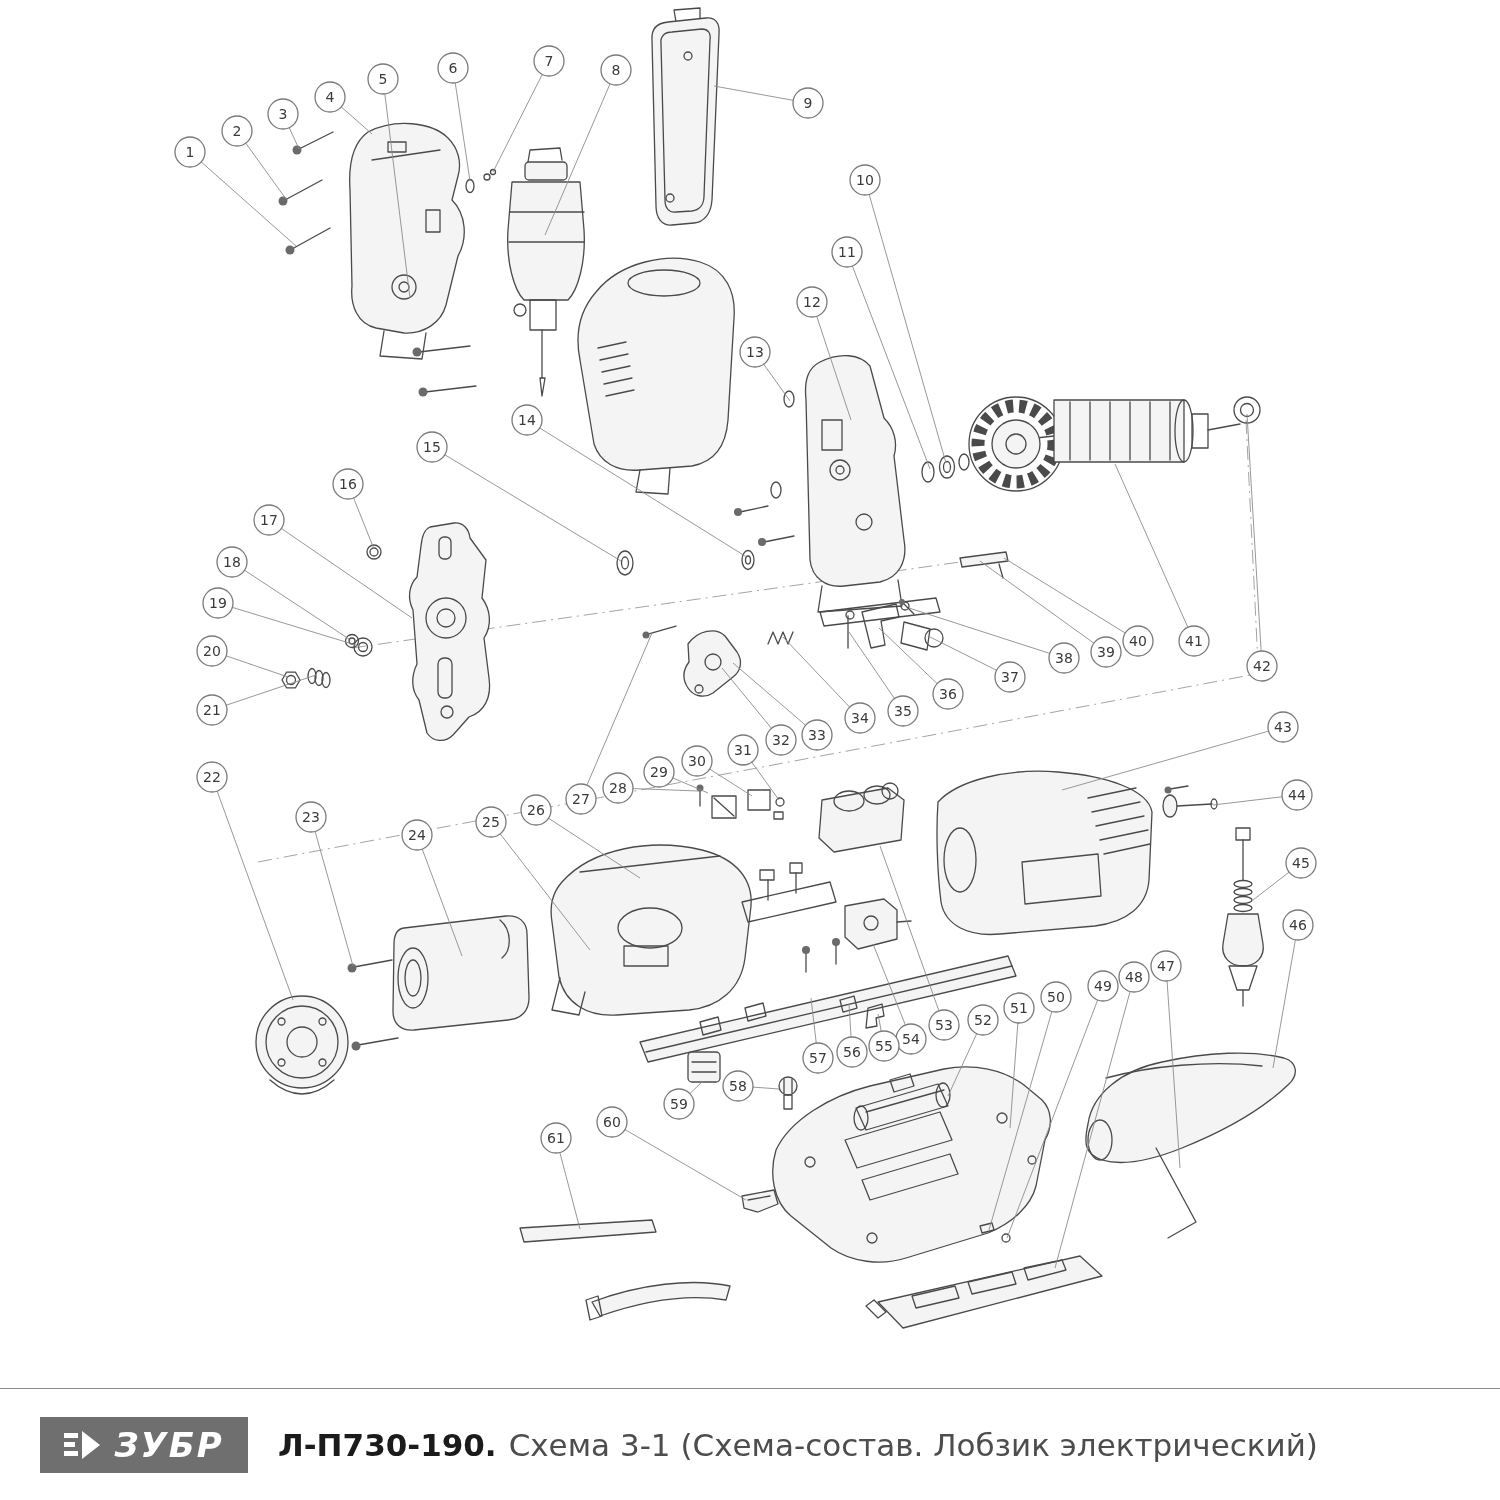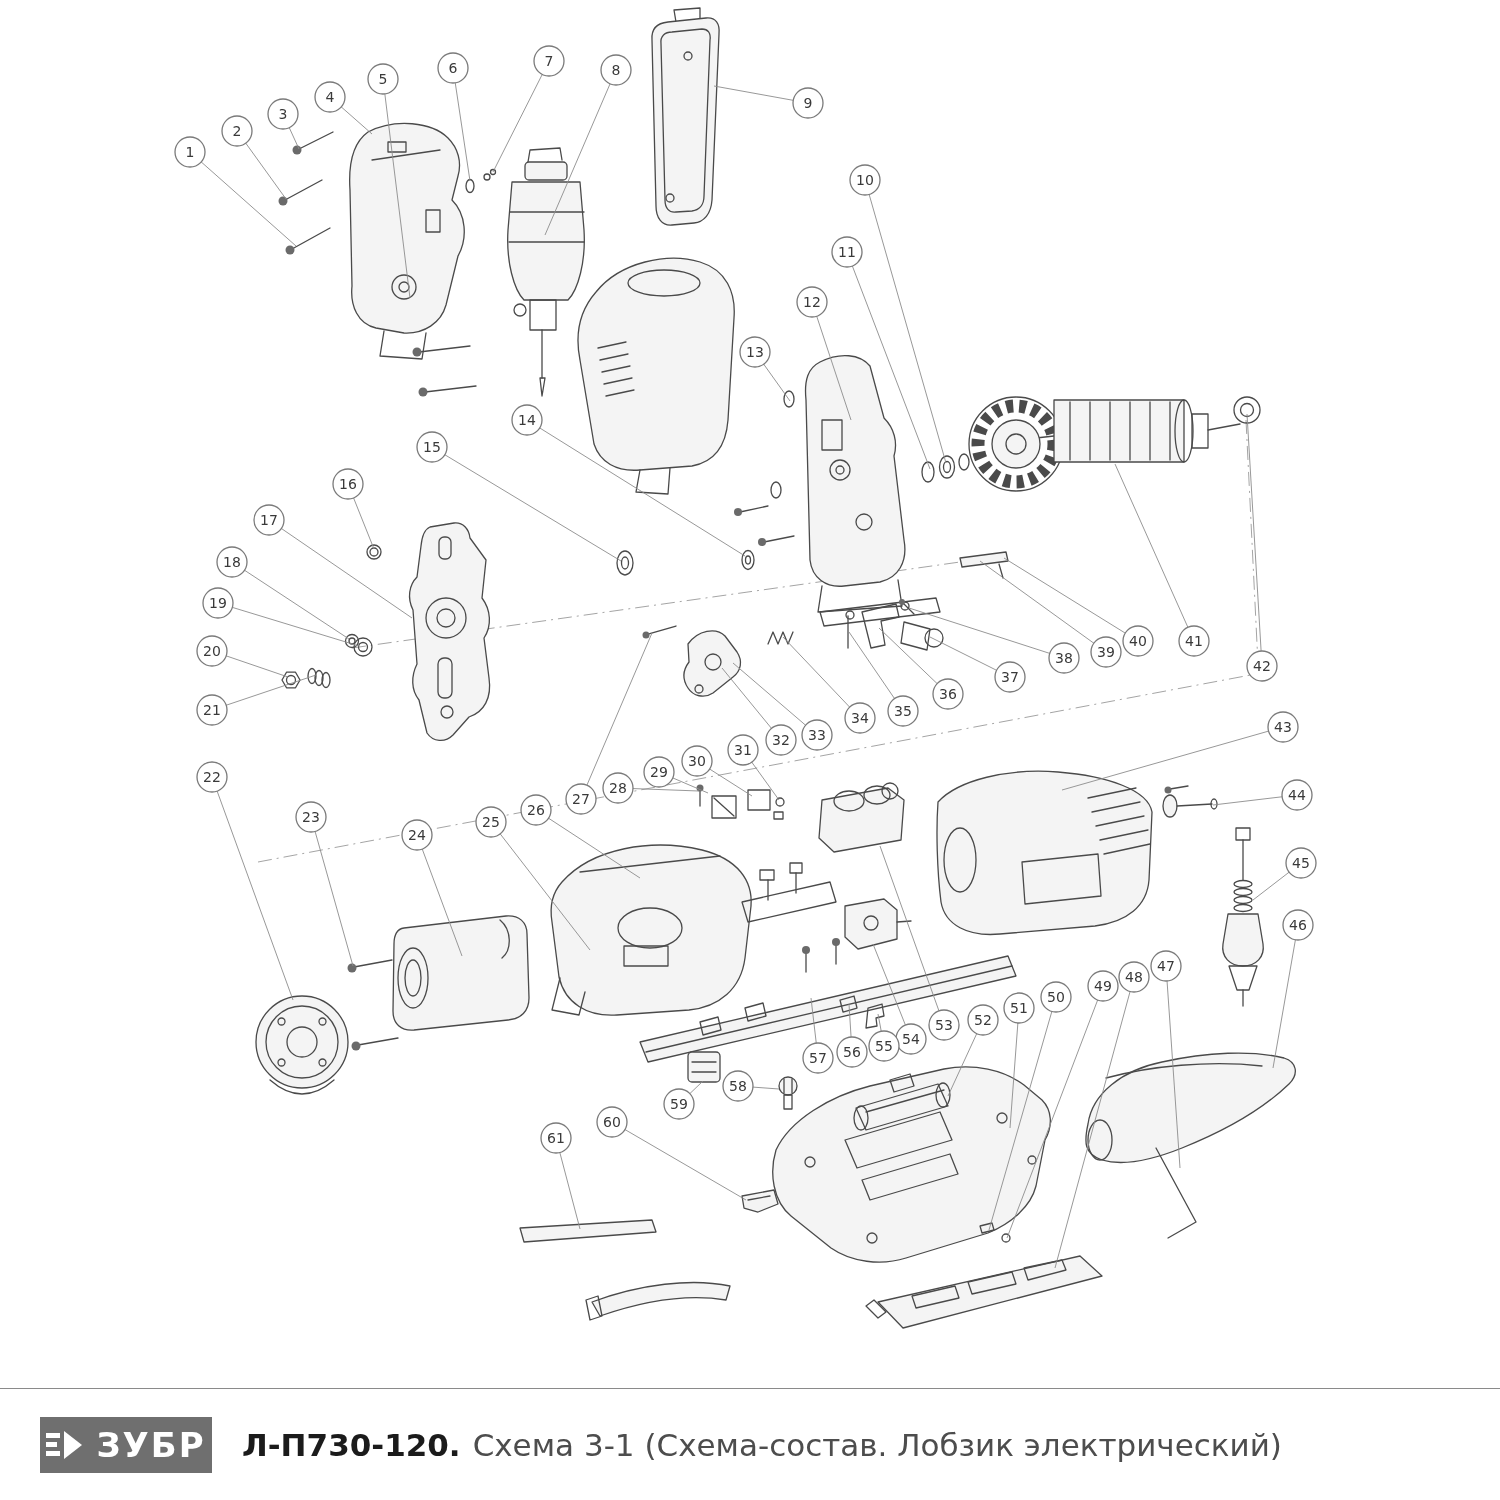--- a/index.html
+++ b/index.html
@@ -6,21 +6,21 @@
   body{width:1500px;height:1500px;font-family:"DejaVu Sans","Liberation Sans",sans-serif;position:relative;}
   .diagram-wrap{position:relative;width:1500px;height:1388px;overflow:hidden;}
   svg{display:block;}
   .sline{stroke:#4a4a4a;stroke-width:1.3;fill:none;stroke-linejoin:round;stroke-linecap:round;}
   .sfill{stroke:#4a4a4a;stroke-width:1.3;fill:#f4f4f4;stroke-linejoin:round;}
   .leader{stroke:#8c8c8c;stroke-width:0.9;}
   .dashdot{stroke:#9a9a9a;stroke-width:0.9;fill:none;stroke-dasharray:14 5 2 5;}
   .callout circle{fill:#ffffff;stroke:#7a7a7a;stroke-width:1.3;}
   .callout text{font-size:14px;fill:#3a3a3a;text-anchor:middle;font-family:"DejaVu Sans","Liberation Sans",sans-serif;}
   .footer{height:112px;box-sizing:border-box;border-top:1px solid #8a8a8a;display:flex;align-items:center;padding-left:40px;gap:30px;background:#fff;}
-  .logo{width:172px;height:56px;background:#6f6f6f;display:flex;align-items:center;justify-content:center;gap:12px;flex:0 0 auto;}
+  .logo{width:208px;height:56px;background:#6f6f6f;display:flex;align-items:center;justify-content:center;gap:12px;flex:0 0 auto;font-style:italic;}
   .logo-text{color:#fff;font-weight:bold;font-size:34px;letter-spacing:2px;line-height:1;}
   .footer-title{font-size:31px;color:#4d4d4d;white-space:nowrap;}
   .footer-title .model{font-weight:bold;color:#1b1b1b;margin-right:12px;}
 </style>
 </head>
 <body>
 
 <div class="diagram-wrap">
 <svg id="diagram-svg" width="1500" height="1388" viewBox="0 0 1500 1388">
 
@@ -667,15 +667,15 @@
   <div class="logo">
     <svg width="38" height="32" viewBox="0 0 38 32">
       <rect x="0" y="4" width="14" height="5" fill="#fff"></rect>
       <rect x="0" y="13" width="11" height="5" fill="#fff"></rect>
       <rect x="0" y="22" width="14" height="5" fill="#fff"></rect>
       <polygon points="18,2 36,16 18,30" fill="#fff"></polygon>
     </svg>
     <span class="logo-text">ЗУБР</span>
   </div>
   <div class="footer-title">
-    <span class="model">Л-П730-120.</span><span class="sub">Схема 3-1 (Схема-состав. Лобзик электрический)</span>
+    <span class="model">Л-П730-190.</span><span class="sub">Схема 3-1 (Схема-состав. Лобзик электрический)</span>
   </div>
 </div>
 
 </body></html>

